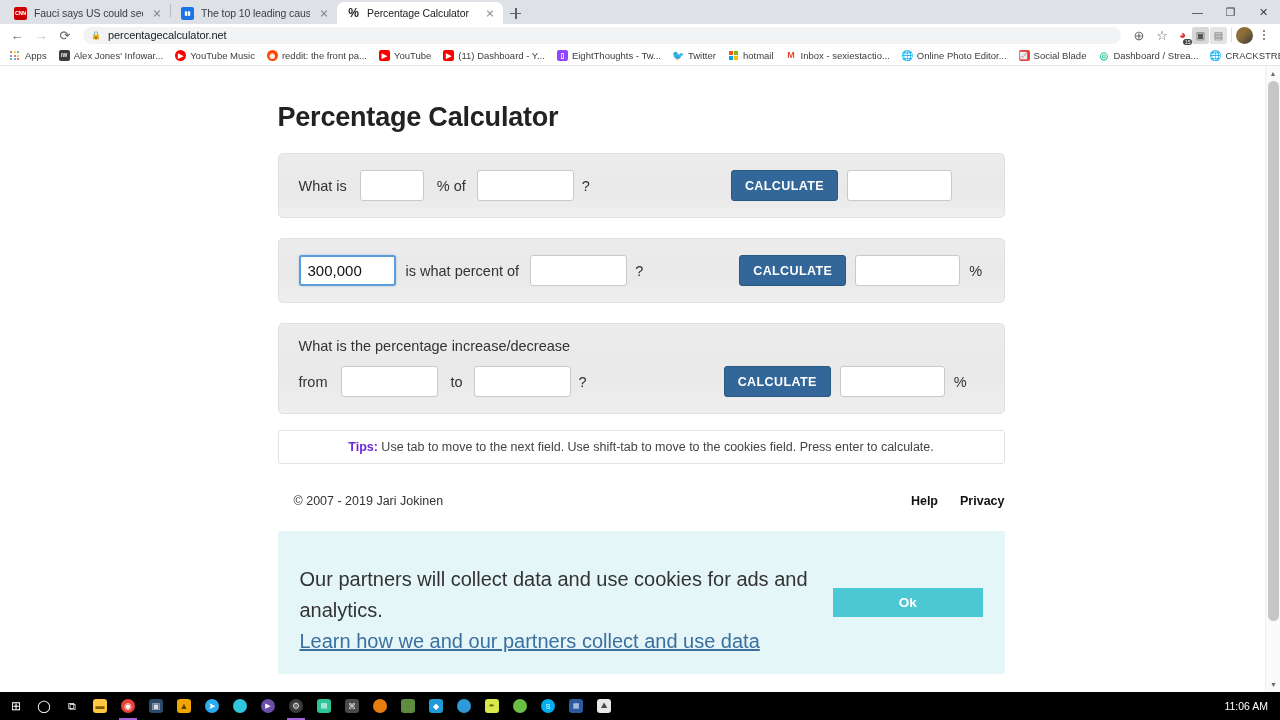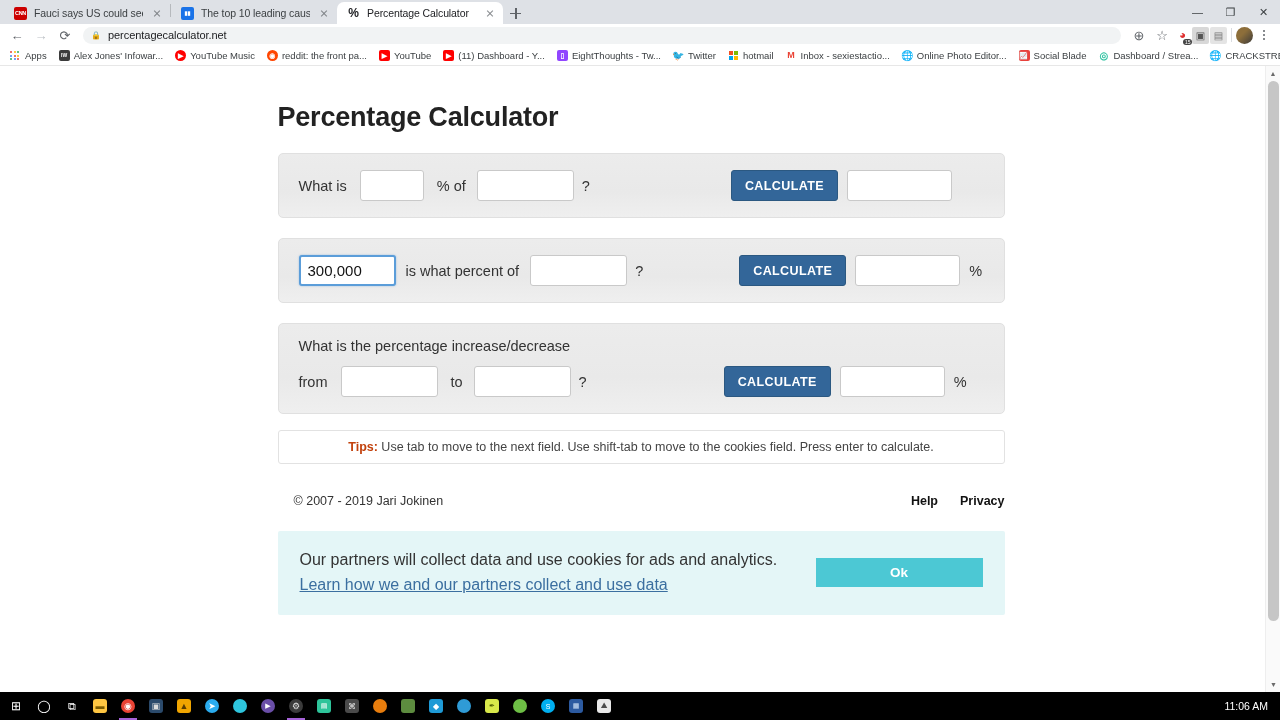--- a/index.html
+++ b/index.html
@@ -150,33 +150,33 @@
     font-family: "Liberation Sans", sans-serif; cursor: pointer;
   }
   .pct-sign { font-size: 14.5px; color: #333; }
   .q { font-size: 14.5px; color: #333; }
 
   .tips {
     margin-top: 16px; border: 1px solid #e2e2e2; border-radius: 3px;
     background: #fff; padding: 9px 0; text-align: center;
     font-size: 12.5px; color: #444;
   }
-  .tips b { color: #c2410c; }
+  .tips b { color: #6d28d9; }
 
   .footer {
     margin-top: 30px; display: flex; align-items: center;
     font-size: 12.5px; color: #333; margin-left: 16px;
   }
   .footer .links { margin-left: auto; display: flex; gap: 22px; font-weight: bold; }
 
   .cookie {
     margin-top: 23px; background: #e4f6f7; border-radius: 2px;
     padding: 17px 22px; display: flex; align-items: center;
   }
-  .cookie-text { font-size: 16px; color: #333; line-height: 1.55; }
+  .cookie-text { font-size: 20px; color: #333; line-height: 1.55; margin-top: 16px; }
   .cookie-link { color: #3b6fa0; text-decoration: underline; display: block; }
   .btn-ok {
     margin-left: auto; background: #4cc8d4; color: #fff; border: none;
     width: 167px; height: 29px; font-size: 13.5px; font-weight: bold;
     font-family: "Liberation Sans", sans-serif; cursor: pointer;
   }
 
   
   .scrollbar {
     position: absolute; right: 0; top: 0; width: 15px; height: 100%;

